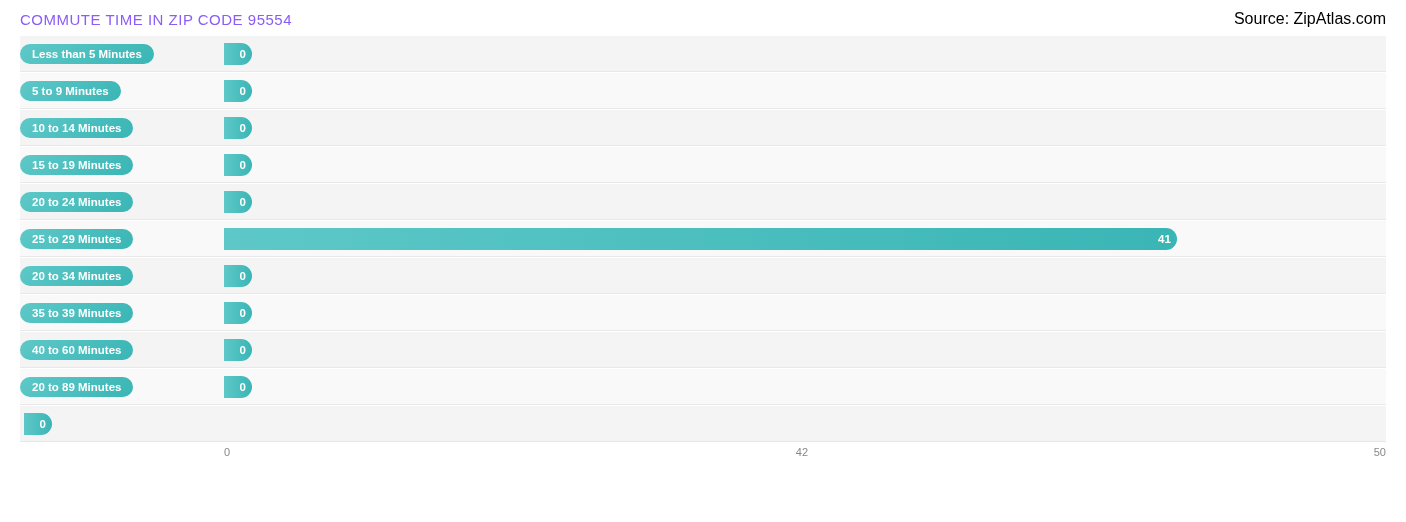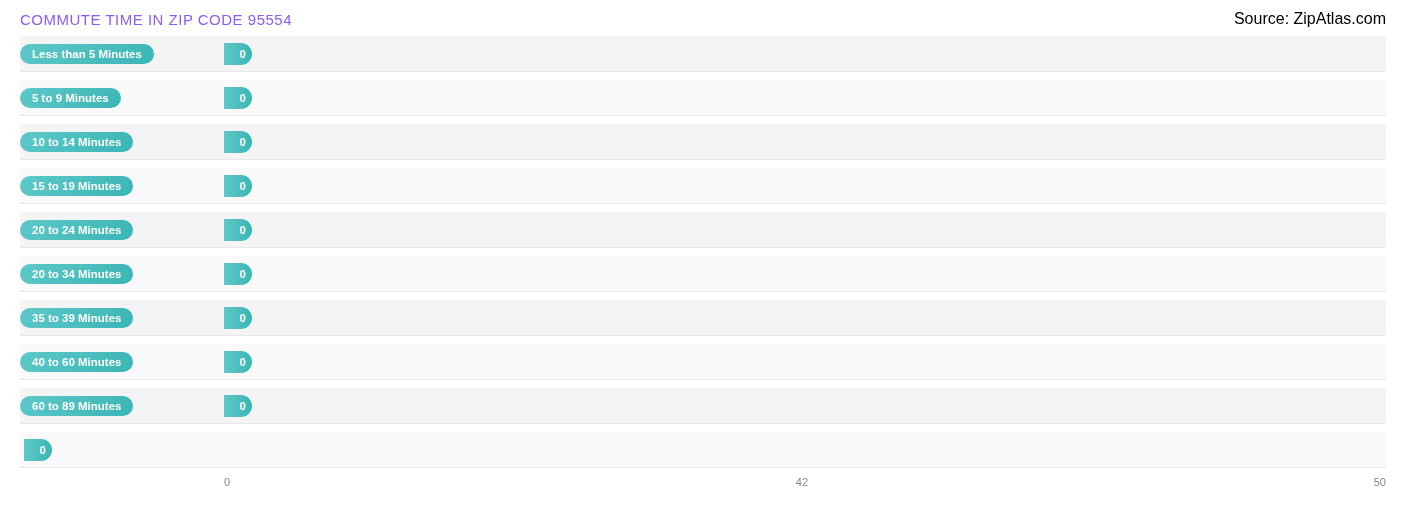--- a/index.html
+++ b/index.html
@@ -26,21 +26,21 @@
       font-size: 16px;
       color: #000000;
     }
     .chart-area {
       width: 100%;
     }
     .bar-row {
       display: flex;
       align-items: center;
       height: 36px;
-      margin-bottom: 8px;
+      margin-bottom: 1px;
       border-bottom: 1px solid #e8e8e8;
       background: #f9f9f9;
     }
     .bar-row:nth-child(odd) {
       background: #f4f4f4;
     }
     .label-container {
       width: 200px;
       min-width: 200px;
       display: flex;
@@ -172,20 +172,32 @@
       <div class="bar-container">
         <div class="bar-track">
           <div class="bar-fill zero" style="width: 28px;">
             <span class="bar-value">0</span>
           </div>
         </div>
       </div>
     </div>
     <div class="bar-row">
       <div class="label-container">
+        <span class="label-pill">25 to 29 Minutes</span>
+      </div>
+      <div class="bar-container">
+        <div class="bar-track">
+          <div class="bar-fill" style="width: 82%;">
+            <span class="bar-value">41</span>
+          </div>
+        </div>
+      </div>
+    </div>
+    <div class="bar-row">
+      <div class="label-container">
         <span class="label-pill">20 to 34 Minutes</span>
       </div>
       <div class="bar-container">
         <div class="bar-track">
           <div class="bar-fill zero" style="width: 28px;">
             <span class="bar-value">0</span>
           </div>
         </div>
       </div>
     </div>
@@ -208,21 +220,21 @@
       <div class="bar-container">
         <div class="bar-track">
           <div class="bar-fill zero" style="width: 28px;">
             <span class="bar-value">0</span>
           </div>
         </div>
       </div>
     </div>
     <div class="bar-row">
       <div class="label-container">
-        <span class="label-pill">60 to 89 Minutes</span>
+        <span class="label-pill">20 to 89 Minutes</span>
       </div>
       <div class="bar-container">
         <div class="bar-track">
           <div class="bar-fill zero" style="width: 28px;">
             <span class="bar-value">0</span>
           </div>
         </div>
       </div>
     </div>
     <div class="bar-row">

